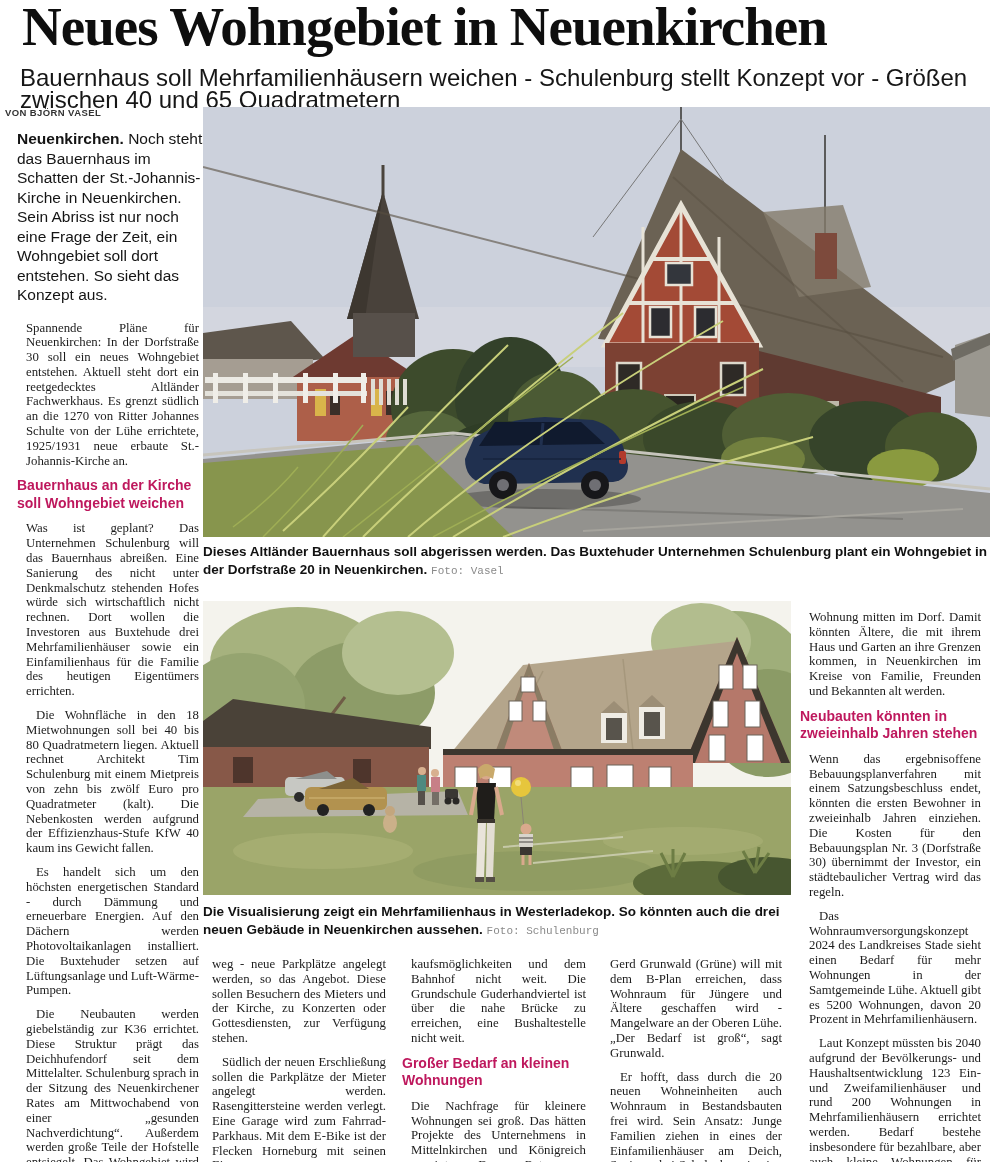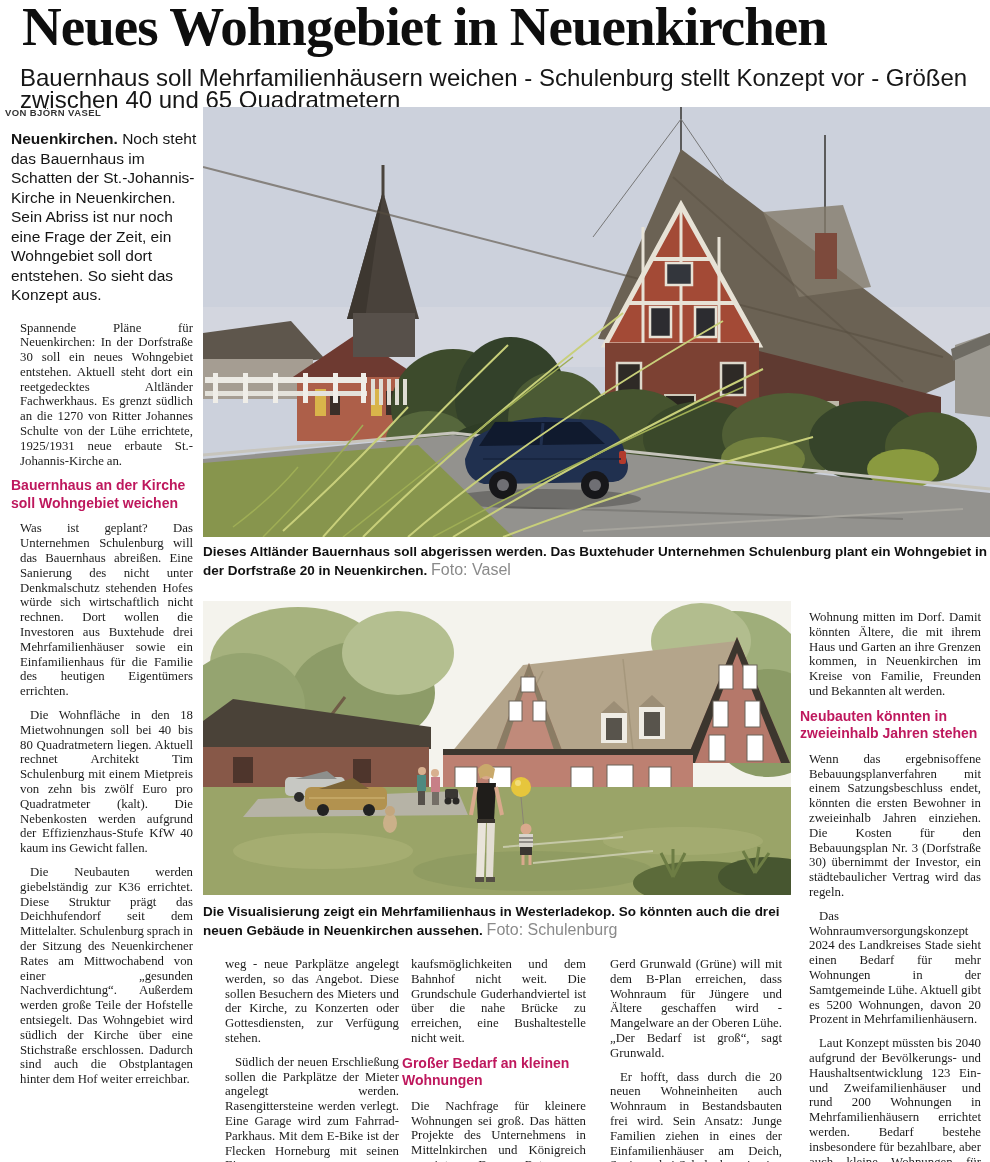--- a/index.html
+++ b/index.html
@@ -17,22 +17,22 @@
     position:absolute;left:20px;top:67px;width:960px;
     font-family:"Liberation Sans",sans-serif;font-size:24px;line-height:22px;color:#161616;
   }
   .byline{
     position:absolute;left:5px;top:107px;
     font-family:"Liberation Sans",sans-serif;font-size:9.5px;font-weight:700;
     letter-spacing:.4px;color:#333;
   }
   
   .col{position:absolute;overflow:hidden;}
-  .leftcol{left:11px;top:129px;width:191px;height:1033px;}
-  .col2{left:216px;top:948px;width:192px;height:214px;}
+  .leftcol{left:17px;top:129px;width:191px;height:1033px;}
+  .col2{left:203px;top:948px;width:192px;height:214px;}
   .col3{left:402px;top:948px;width:193px;height:214px;}
   .col4{left:601px;top:948px;width:190px;height:214px;}
   .col5{left:800px;top:601px;width:190px;height:561px;}
   .lead{
     font-family:"Liberation Sans",sans-serif;font-size:15.5px;line-height:19.5px;
     color:#141414;margin:0 0 16px 0;
   }
   .lead .loc{font-weight:700;}
   p.body{
     margin:9px;font-size:12.8px;line-height:14.8px;text-align:justify;
@@ -47,37 +47,38 @@
   figure{margin:0;padding:0;position:absolute;overflow:hidden;}
   .photo1{left:203px;top:107px;width:787px;height:430px;}
   .photo2{left:203px;top:601px;width:588px;height:294px;}
   figure svg{display:block;width:100%;height:100%;}
   .caption{
     position:absolute;font-family:"Liberation Sans",sans-serif;
     font-size:13.5px;line-height:18px;font-weight:700;color:#111;
   }
   .caption1{left:203px;top:543px;width:787px;}
   .caption2{left:203px;top:903px;width:588px;}
-  .credit{font-weight:400;font-size:16px;color:#8a8a8a;}
+  .credit{font-weight:400;font-size:11px;color:#8a8a8a;font-family:Liberation Mono, monospace;}
 </style>
 </head>
 <body>
 
 <div class="page">
 
   <h1 class="headline">Neues Wohngebiet in Neuenkirchen</h1>
   <div class="subheadline">Bauernhaus soll Mehrfamilienhäusern weichen - Schulenburg stellt Konzept vor - Größen zwischen 40 und 65 Quadratmetern</div>
   <div class="byline">VON BJÖRN VASEL</div>
 
   <div class="col leftcol">
     <p class="lead"><span class="loc">Neuenkirchen.</span> <span>Noch steht das Bauernhaus im Schatten der St.-Johannis-Kirche in Neuenkirchen. Sein Abriss ist nur noch eine Frage der Zeit, ein Wohngebiet soll dort entstehen. So sieht das Konzept aus.</span></p>
     <p class="body first">Spannende Pläne für Neuenkirchen: In der Dorfstraße 30 soll ein neues Wohngebiet entstehen. Aktuell steht dort ein reetgedecktes Altländer Fachwerkhaus. Es grenzt südlich an die 1270 von Ritter Johannes Schulte von der Lühe errichtete, 1925/1931 neue erbaute St.-Johannis-Kirche an.</p>
     <div class="subhd">Bauernhaus an der Kirche soll Wohngebiet weichen</div>
     <p class="body first">Was ist geplant? Das Unternehmen Schulenburg will das Bauernhaus abreißen. Eine Sanierung des nicht unter Denkmalschutz stehenden Hofes würde sich wirtschaftlich nicht rechnen. Dort wollen die Investoren aus Buxtehude drei Mehrfamilienhäuser sowie ein Einfamilienhaus für die Familie des heutigen Eigentümers errichten.</p>
     <p class="body">Die Wohnfläche in den 18 Mietwohnungen soll bei 40 bis 80 Quadratmetern liegen. Aktuell rechnet Architekt Tim Schulenburg mit einem Mietpreis von zehn bis zwölf Euro pro Quadratmeter (kalt). Die Nebenkosten werden aufgrund der Effizienzhaus-Stufe KfW 40 kaum ins Gewicht fallen.</p>
+    <p class="body">Es handelt sich um den höchsten energetischen Standard - durch Dämmung und erneuerbare Energien. Auf den Dächern werden Photovoltaikanlagen installiert. Die Buxtehuder setzen auf Lüftungsanlage und Luft-Wärme-Pumpen.</p>
     <p class="body">Die Neubauten werden giebelständig zur K36 errichtet. Diese Struktur prägt das Deichhufendorf seit dem Mittelalter. Schulenburg sprach in der Sitzung des Neuenkirchener Rates am Mittwochabend von einer „gesunden Nachverdichtung“. Außerdem werden große Teile der Hofstelle entsiegelt. Das Wohngebiet wird südlich der Kirche über eine Stichstraße erschlossen. Dadurch sind auch die Obstplantagen hinter dem Hof weiter erreichbar.</p>
   </div>
 
   <figure class="photo1">
     <svg viewBox="0 0 787 430" preserveAspectRatio="none">
       <rect width="787" height="430" fill="#ccd1dc"></rect>
       <rect y="200" width="787" height="60" fill="#d3d6df"></rect>
 
       <polygon points="0,226 88,214 122,252 0,264" fill="#5e564c"></polygon>
       <rect x="0" y="252" width="110" height="40" fill="#a59d92"></rect>

